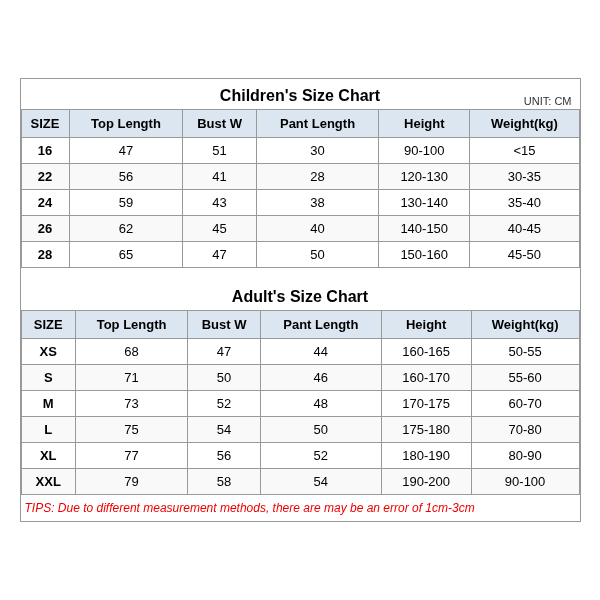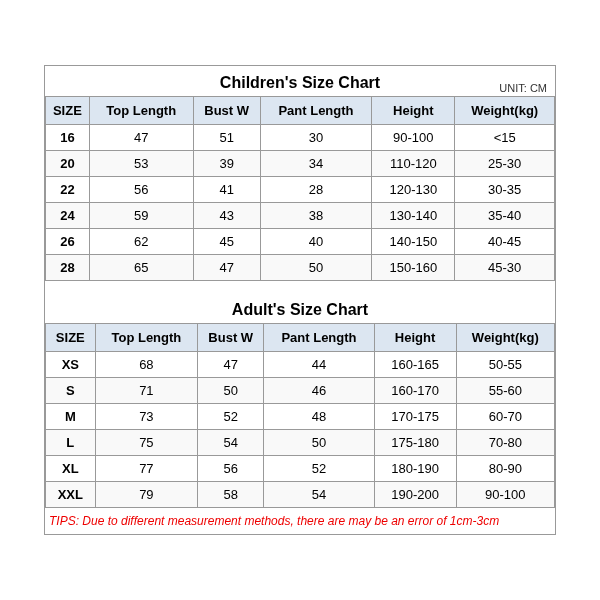--- a/index.html
+++ b/index.html
@@ -7,21 +7,21 @@
       width: 600px;
       height: 600px;
       background: #fff;
       font-family: Arial, sans-serif;
       font-size: 13px;
       display: flex;
       align-items: center;
       justify-content: center;
     }
     .container {
-      width: 512px;
+      width: 561px;
       border: 1px solid #999;
       background: #fff;
     }
     .section-title {
       text-align: center;
       font-weight: bold;
       font-size: 16px;
       padding: 8px 4px 4px 4px;
       background: #fff;
       position: relative;
@@ -90,28 +90,20 @@
     <tbody id="children-tbody">
     <tr>
           <td class="size-col">16</td>
           <td>47</td>
           <td>51</td>
           <td>30</td>
           <td>90-100</td>
           <td>&lt;15</td>
         </tr>
         <tr>
-          <td class="size-col">20</td>
-          <td>53</td>
-          <td>39</td>
-          <td>34</td>
-          <td>110-120</td>
-          <td>25-30</td>
-        </tr>
-        <tr>
           <td class="size-col">22</td>
           <td>56</td>
           <td>41</td>
           <td>28</td>
           <td>120-130</td>
           <td>30-35</td>
         </tr>
         <tr>
           <td class="size-col">24</td>
           <td>59</td>
@@ -127,21 +119,21 @@
           <td>40</td>
           <td>140-150</td>
           <td>40-45</td>
         </tr>
         <tr>
           <td class="size-col">28</td>
           <td>65</td>
           <td>47</td>
           <td>50</td>
           <td>150-160</td>
-          <td>45-30</td>
+          <td>45-50</td>
         </tr>
       </tbody>
   </table>
 
   <div class="section-title" style="margin-top:12px;">
     <span>Adult's Size Chart</span>
   </div>
   <table>
     <thead>
       <tr>

